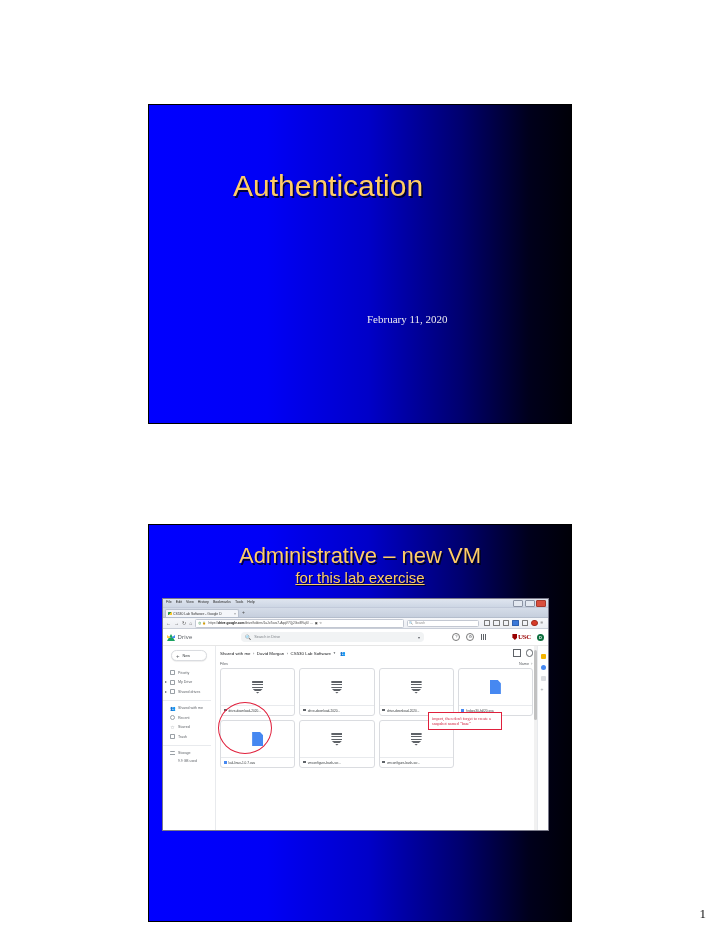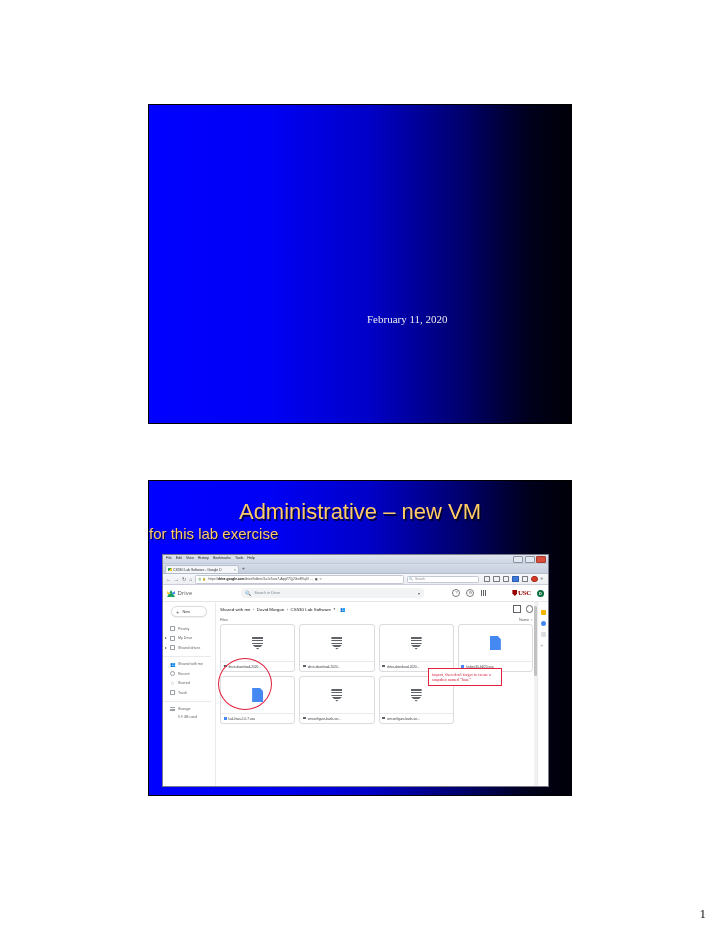--- a/index.html
+++ b/index.html
@@ -19,21 +19,21 @@
   .slide {
     position: absolute;
     left: 148px;
     width: 424px;
     border: 1px solid #000;
     box-sizing: border-box;
     background: linear-gradient(to right, #0000ff 0%, #0000f6 28%, #0000c8 52%, #00006e 74%, #00001c 90%, #000008 100%);
     overflow: hidden;
   }
   #slide-1 { top: 104px; height: 320px; }
-  #slide-2 { top: 480px; height: 316px; padding-left: 6px; }
+  #slide-2 { top: 524px; height: 398px; padding-left: 6px; }
 
   
   .slide1-title {
     position: absolute;
     left: 84px;
     top: 64px;
     font-size: 30px;
     color: #ffcc66;
     letter-spacing: 0px;
     text-shadow: 1.5px 1.5px 0 rgba(0,0,0,0.75);
@@ -59,25 +59,26 @@
     font-size: 22px;
     color: #ffcc66;
     text-shadow: 1.5px 1.5px 0 rgba(0,0,0,0.7);
     white-space: nowrap;
   }
   .slide2-subtitle {
     position: absolute;
     top: 44px;
     left: 0;
     width: 100%;
-    text-align: left;
+    text-align: center;
     font-size: 15px;
     color: #ffcc66;
     text-shadow: 1px 1px 0 rgba(0,0,0,0.7);
     white-space: nowrap;
+    text-decoration: underline;
   }
 
   
   .browser-shot {
     position: absolute;
     left: 13px;
     top: 73px;
     width: 387px;
     height: 233px;
     background: #ffffff;
@@ -464,20 +465,21 @@
     bottom: 10px;
     font-family: "Liberation Serif", serif;
     font-size: 13px;
     color: #111;
   }
 </style>
 </head>
 <body>
 
 <div class="slide" id="slide-1">
+  <div class="slide1-title">Authentication</div>
   <div class="slide1-date">February 11, 2020</div>
 </div>
 
 <div class="slide" id="slide-2">
   <div class="slide2-title">Administrative – new VM</div>
   <div class="slide2-subtitle">for this lab exercise</div>
 
   <div class="browser-shot">
 
     <div class="ff-menubar">

